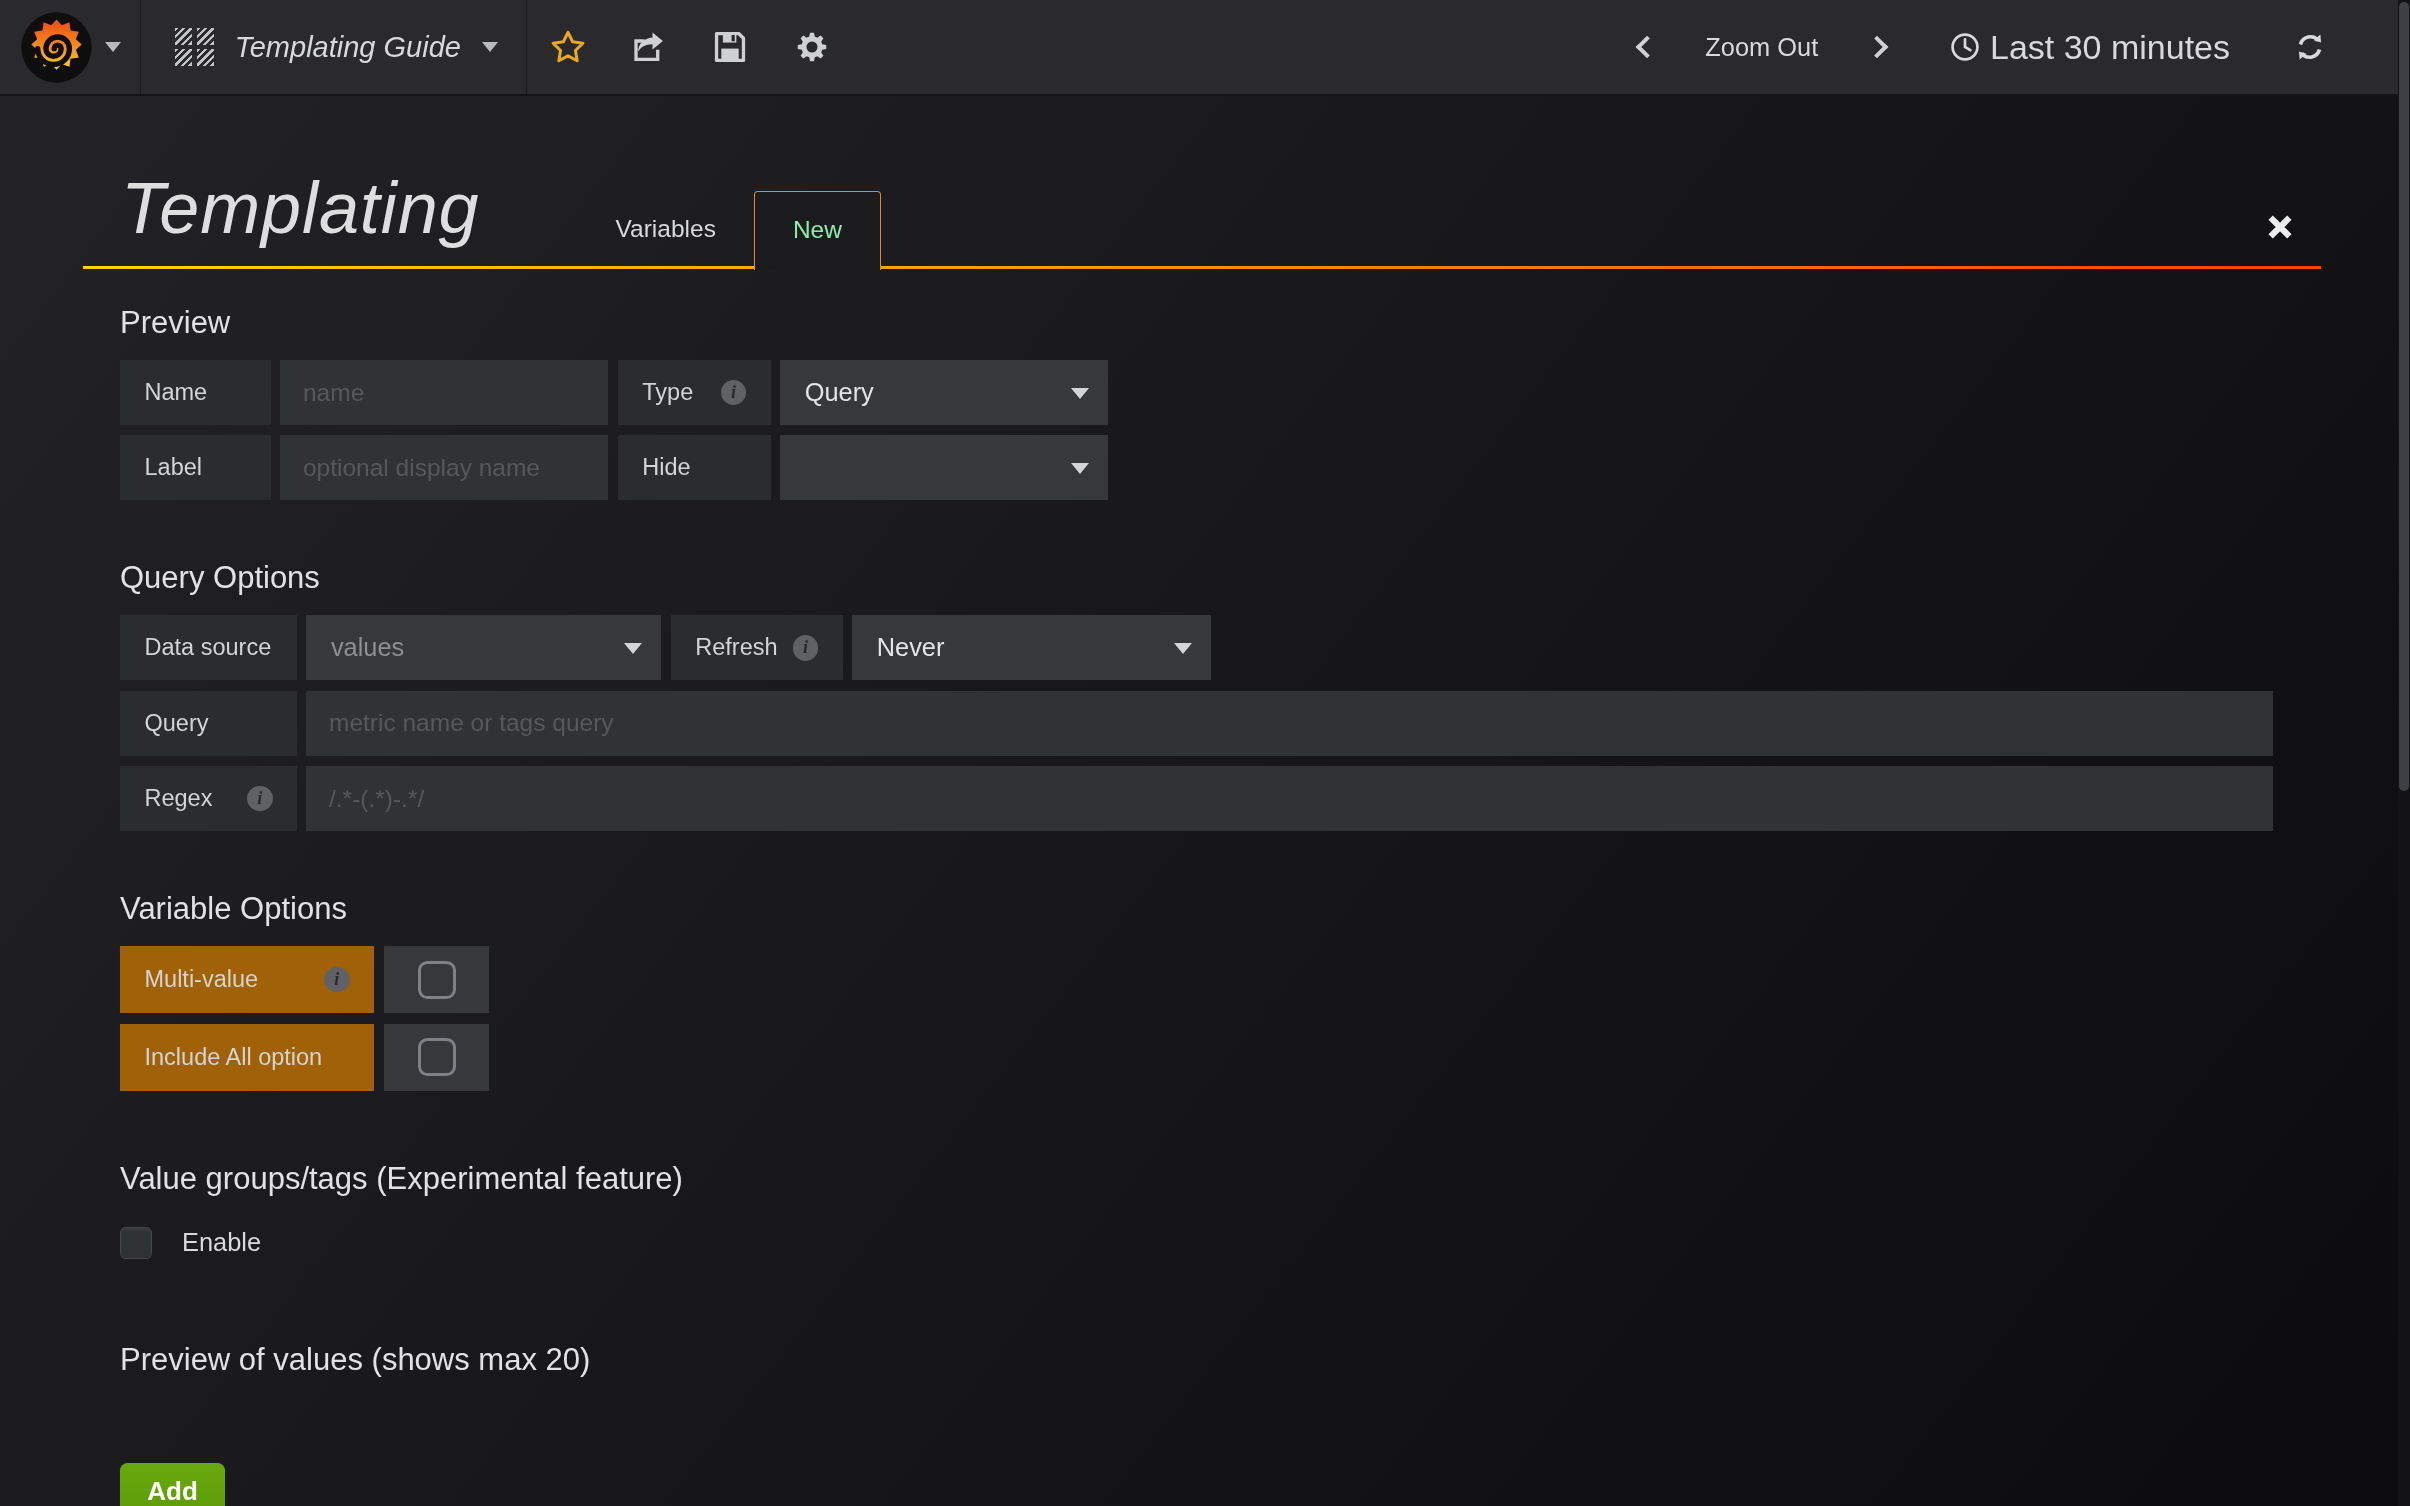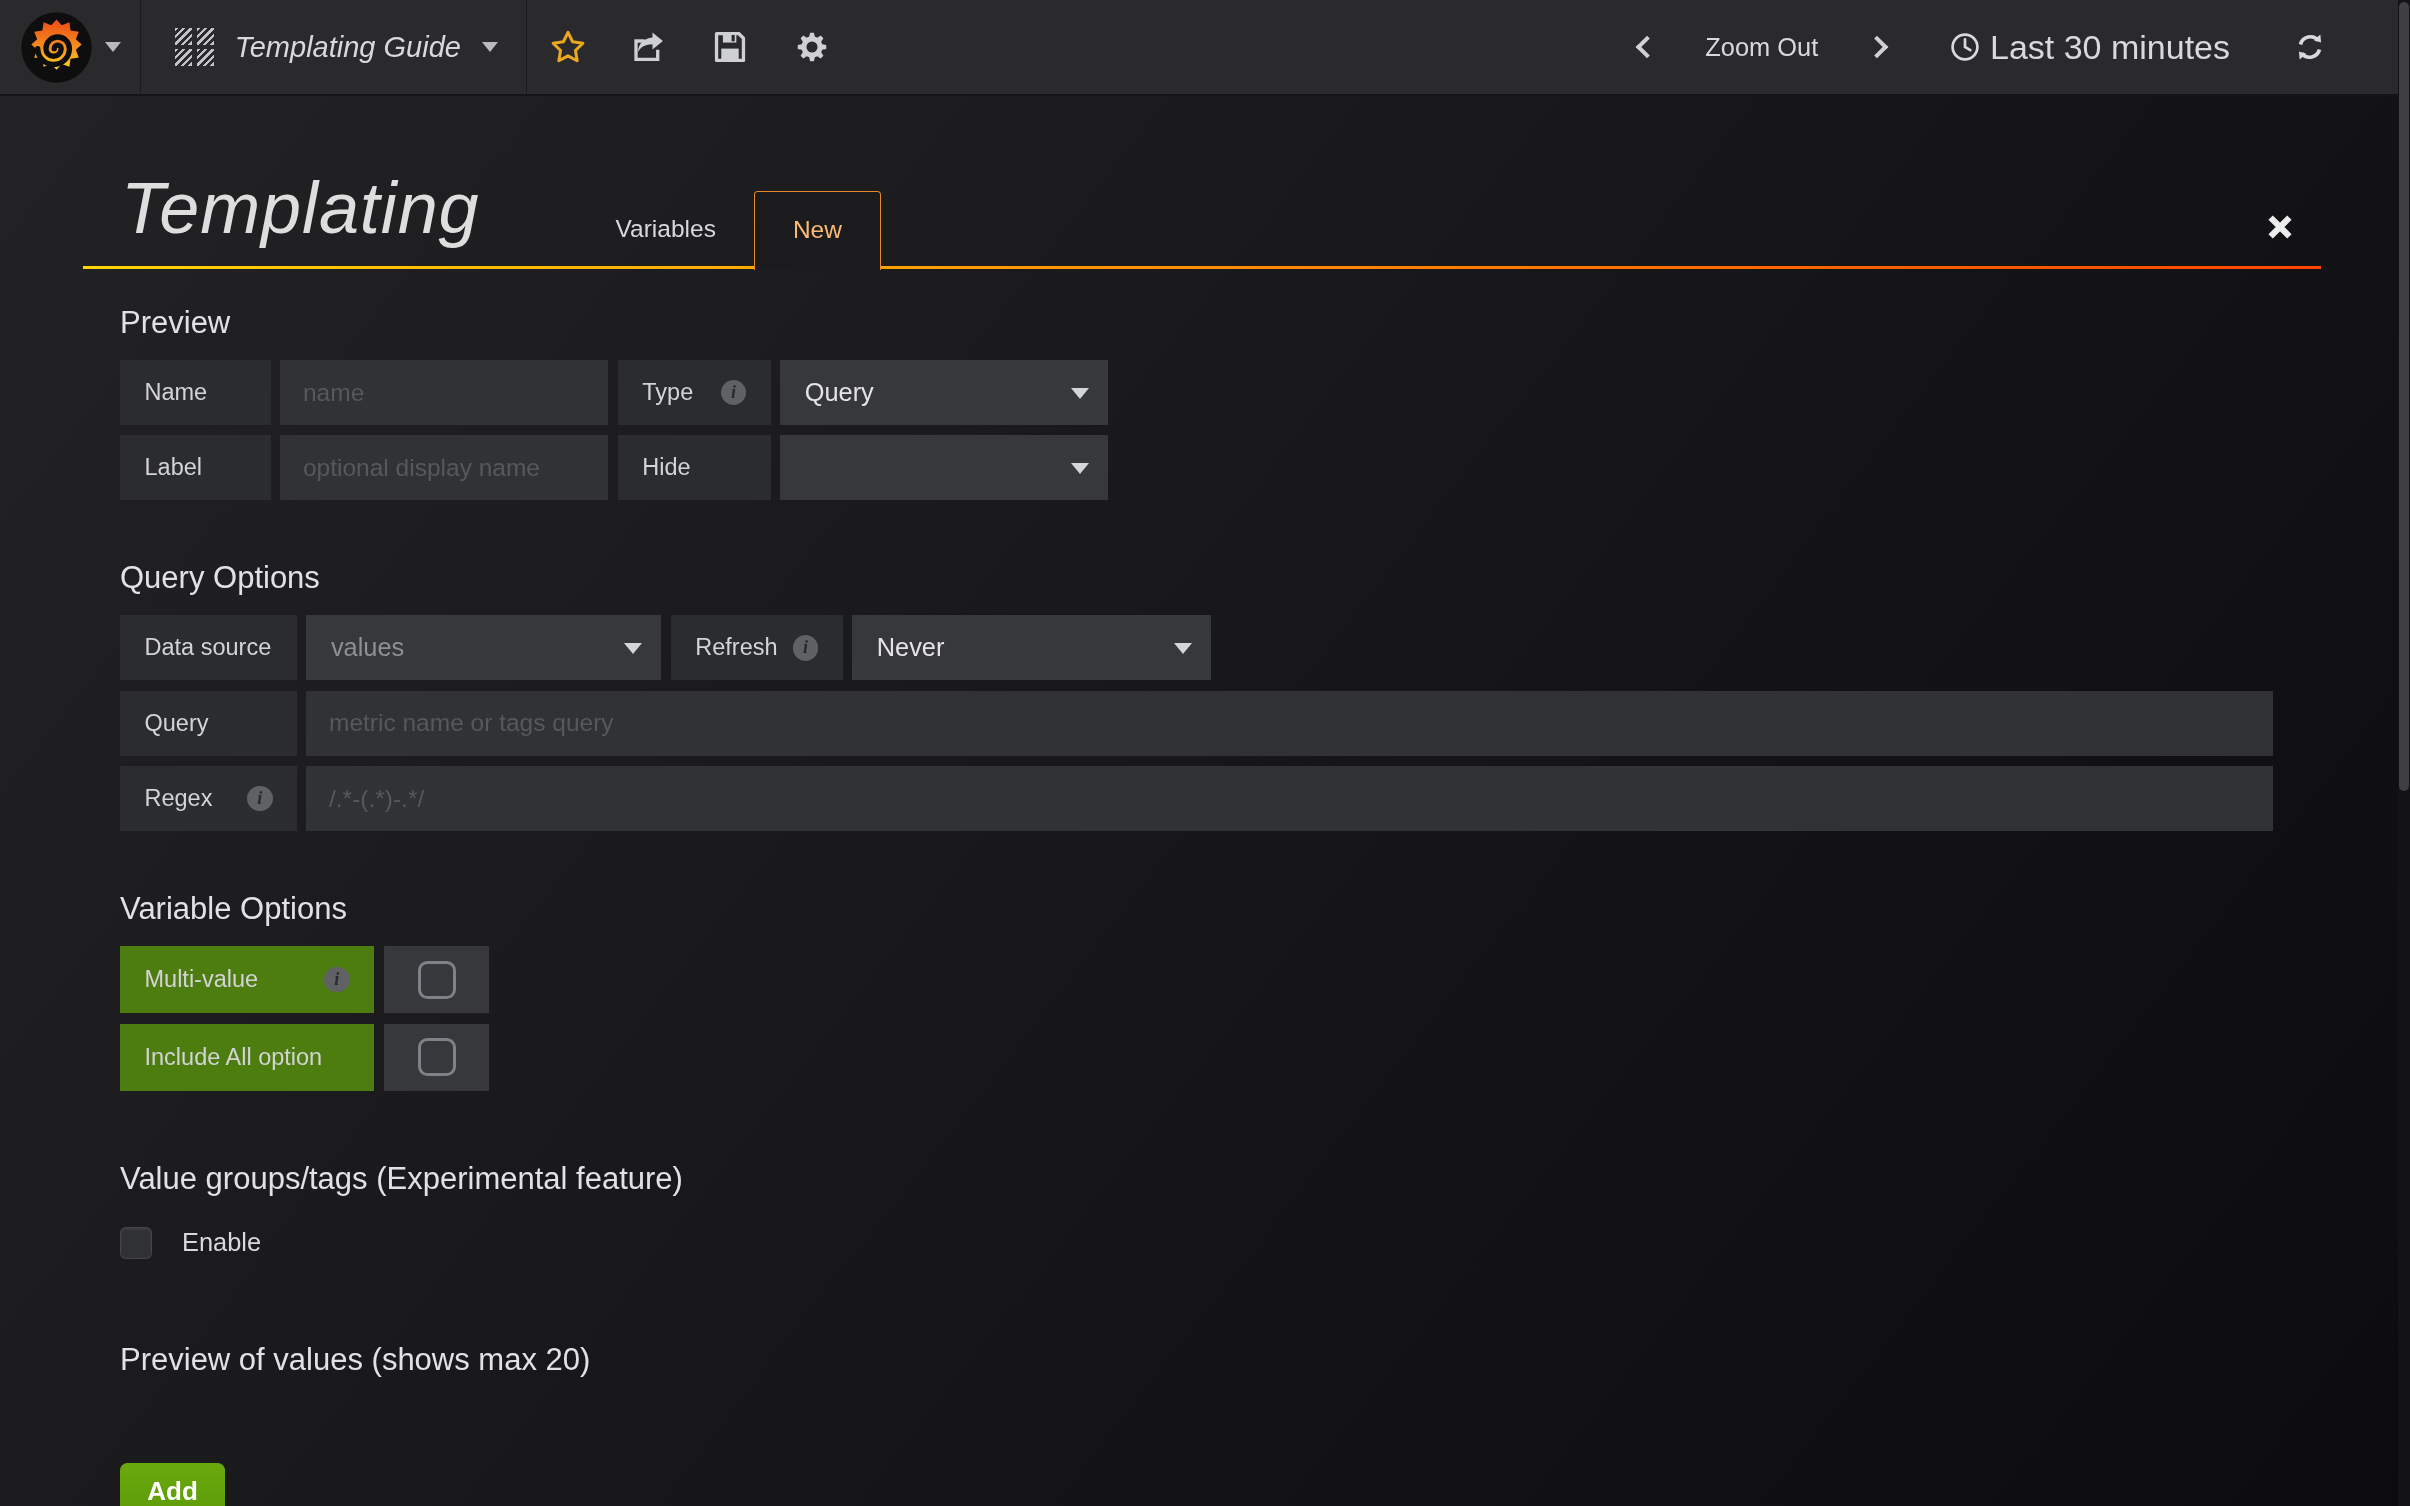--- a/index.html
+++ b/index.html
@@ -78,21 +78,21 @@
   }
   .tab-variables { margin-left: 98px; }
   .tab.active {
     background: #1b1b1d;
     border: 1.9px solid #e8882a;
     border-bottom: none;
     border-radius: 3.8px 3.8px 0 0;
     margin-bottom: -3.8px;
     height: 79px;
     line-height: 75px;
-    color: #fdba74;
+    color: #86efac;
   }
   .close-btn {
     position: absolute;
     right: 26px;
     bottom: 24.5px;
     cursor: pointer;
     display: flex;
   }
   .close-btn svg { width: 30px; height: 30px; }
 
@@ -163,21 +163,21 @@
     right: 19px;
     top: 50%;
     margin-top: -4.7px;
     width: 0; height: 0;
     border-left: 9.4px solid transparent;
     border-right: 9.4px solid transparent;
     border-top: 11.3px solid #d4d5d7;
   }
 
   .check-row { display: flex; margin-bottom: 10.4px; }
-  .check-row .lbl { width: 254px; height: 67px; margin-right: 10.4px; background: #4d7c0f; }
+  .check-row .lbl { width: 254px; height: 67px; margin-right: 10.4px; background: #a16207; }
   .cb-box {
     width: 105px; height: 67px;
     background: #37383c;
     display: flex; align-items: center; justify-content: center;
     cursor: pointer;
   }
   .cb-glyph {
     width: 38px; height: 38px;
     border: 3.8px solid #808186;
     border-radius: 9.4px;

